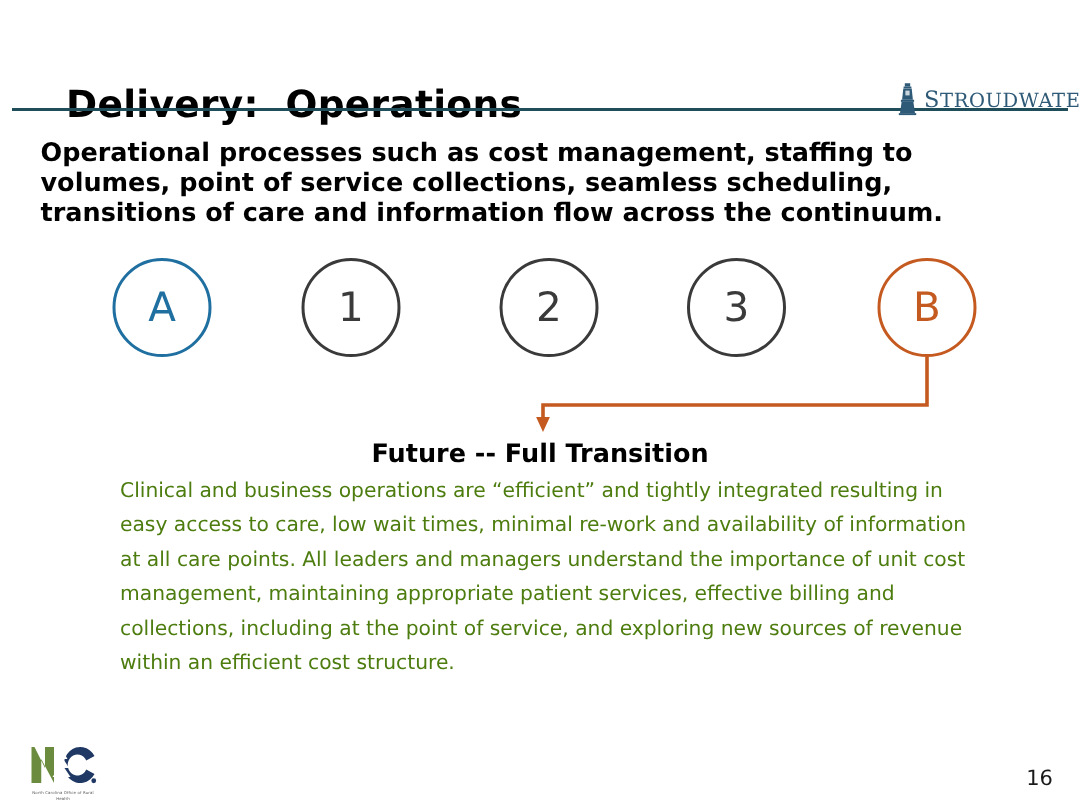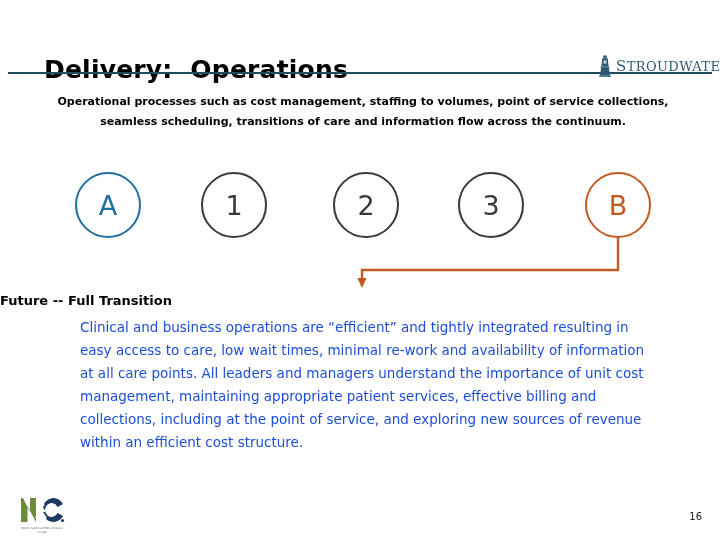--- a/index.html
+++ b/index.html
@@ -61,29 +61,28 @@
     letter-spacing: 0.4px;
     color: #2E5A77;
     line-height: 1;
     white-space: nowrap;
   }
   .brand-text .cap { font-size: 15px; }
 
   
   .intro-text {
     position: absolute;
-    left: 38px;
+    left: 27px;
     top: 92px;
     width: 650px;
     font-family: "DejaVu Sans", "Liberation Sans", sans-serif;
-    font-size: 11px;
+    font-size: 17px;
     font-weight: bold;
     line-height: 20px;
     color: #000000;
-    text-align: center;
   }
 
   
   .circle-row {
     position: absolute;
     left: 0;
     top: 172px;
     width: 720px;
     height: 72px;
   }
@@ -127,37 +126,38 @@
     height: 70px;
     pointer-events: none;
   }
 
   
   .transition-label {
     position: absolute;
     left: 0;
     top: 293px;
     width: 720px;
-    font-family: "DejaVu Sans", "Liberation Sans", sans-serif;
-    font-size: 13px;
+    text-align: center;
+    font-family: "DejaVu Sans", "Liberation Sans", sans-serif;
+    font-size: 17px;
     font-weight: bold;
     color: #000000;
   }
 
   
   .body-text {
     position: absolute;
     left: 80px;
     top: 316px;
     width: 575px;
     font-family: "DejaVu Sans", "Liberation Sans", sans-serif;
     font-size: 13.5px;
     font-weight: normal;
     line-height: 23px;
-    color: #1d4ed8;
+    color: #4d7c0f;
   }
 
   
   .footer-logo {
     position: absolute;
     left: 17px;
     top: 495px;
     width: 50px;
     height: 42px;
   }
@@ -177,21 +177,21 @@
     text-align: center;
     letter-spacing: 0.1px;
     white-space: normal;
     overflow: hidden;
   }
   .page-number {
     position: absolute;
     right: 18px;
     top: 511px;
     font-family: "DejaVu Sans", "Liberation Sans", sans-serif;
-    font-size: 10px;
+    font-size: 14px;
     color: #1A1A1A;
   }
 </style>
 </head>
 <body>
 
 <div class="slide-title">Delivery:  Operations</div>
 
 <div class="title-rule"></div>
 

